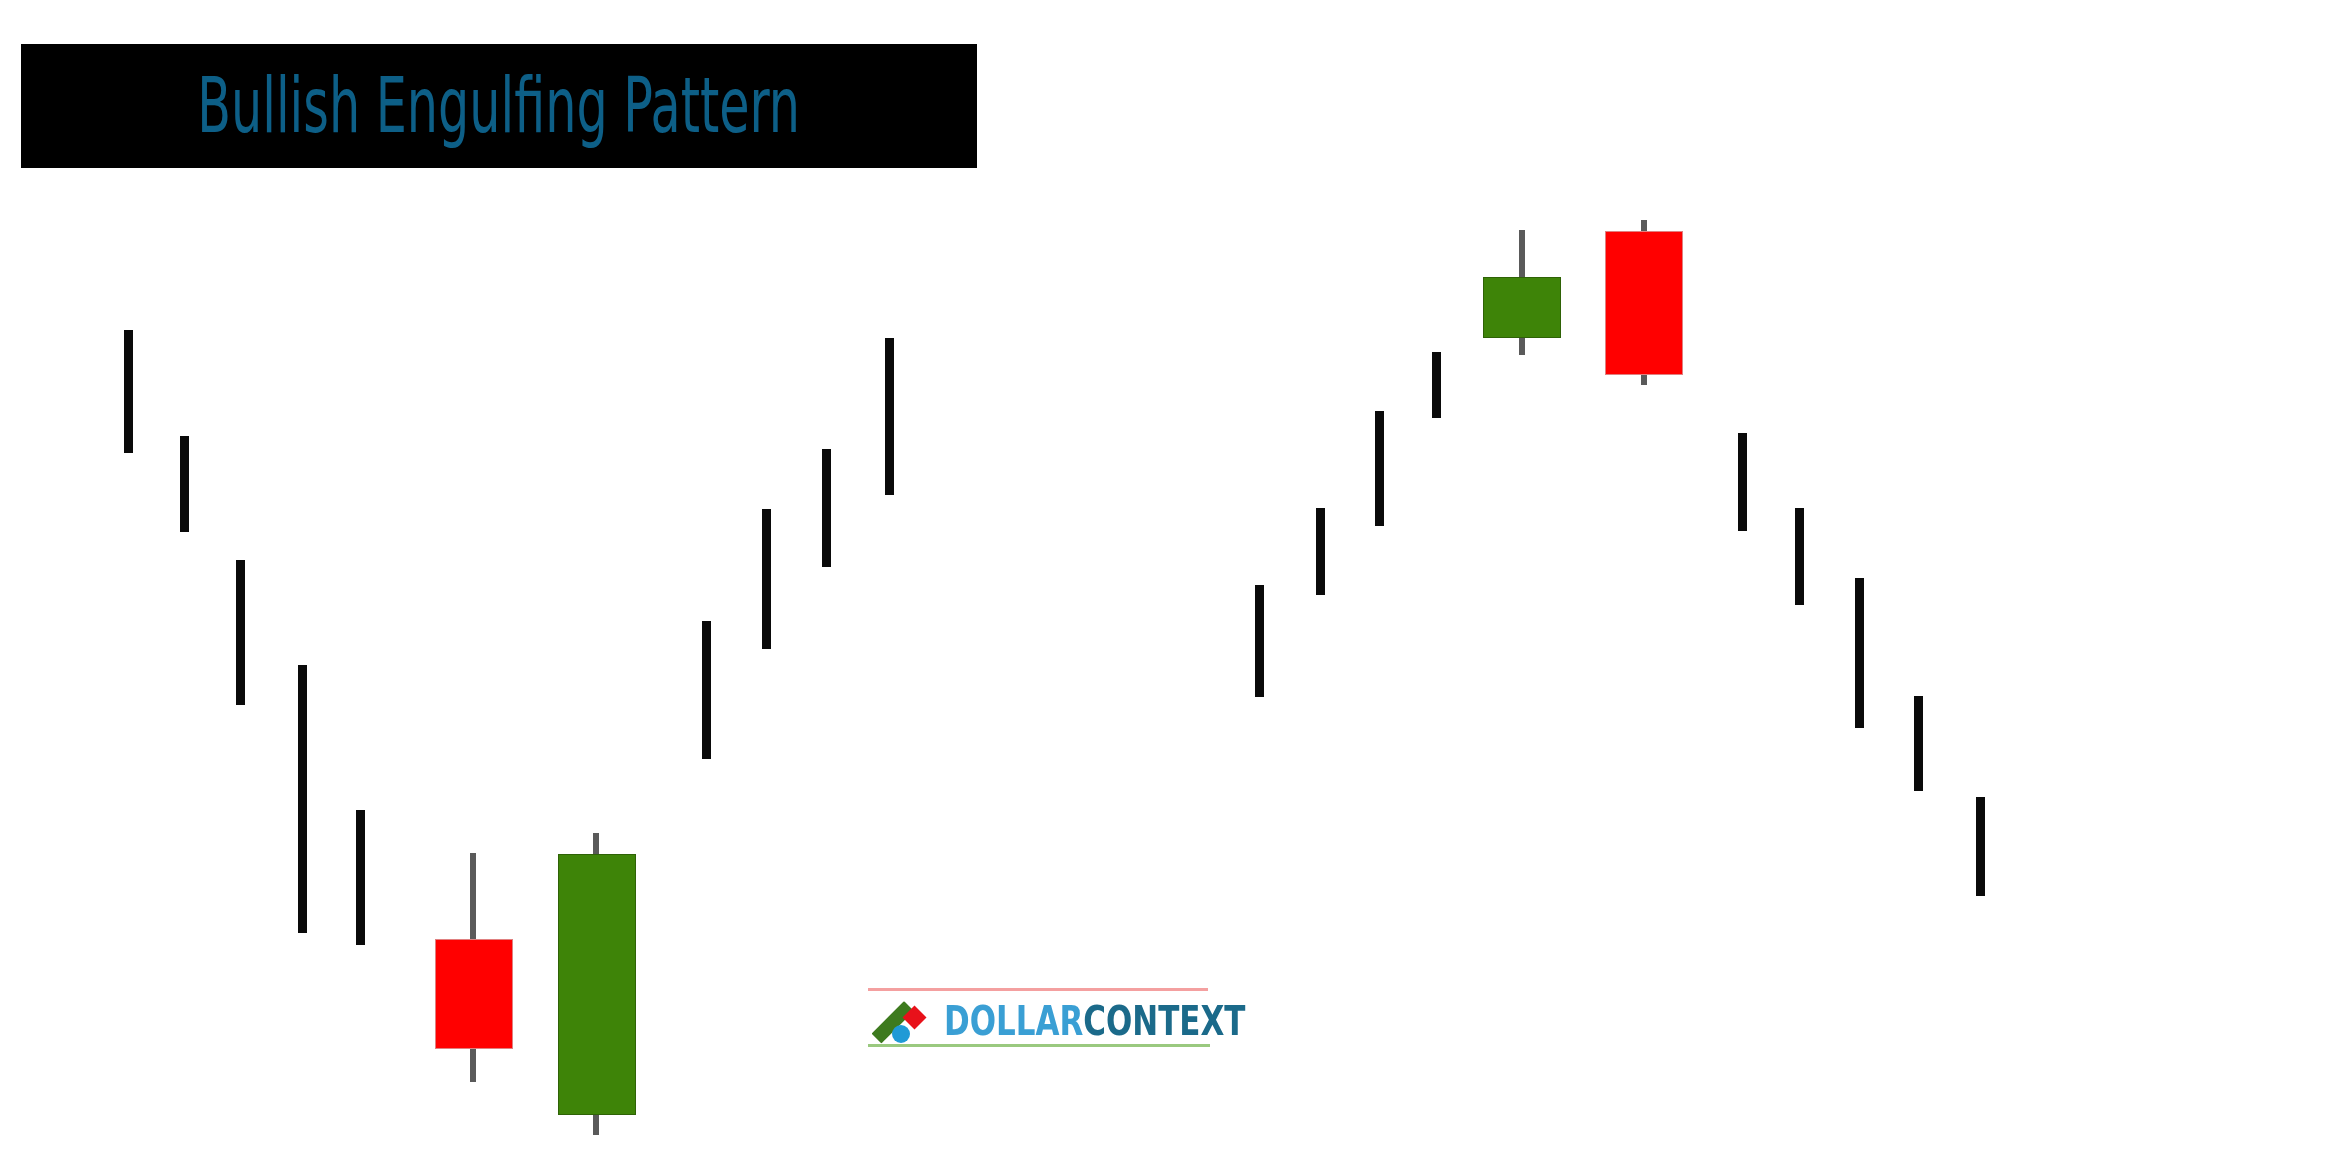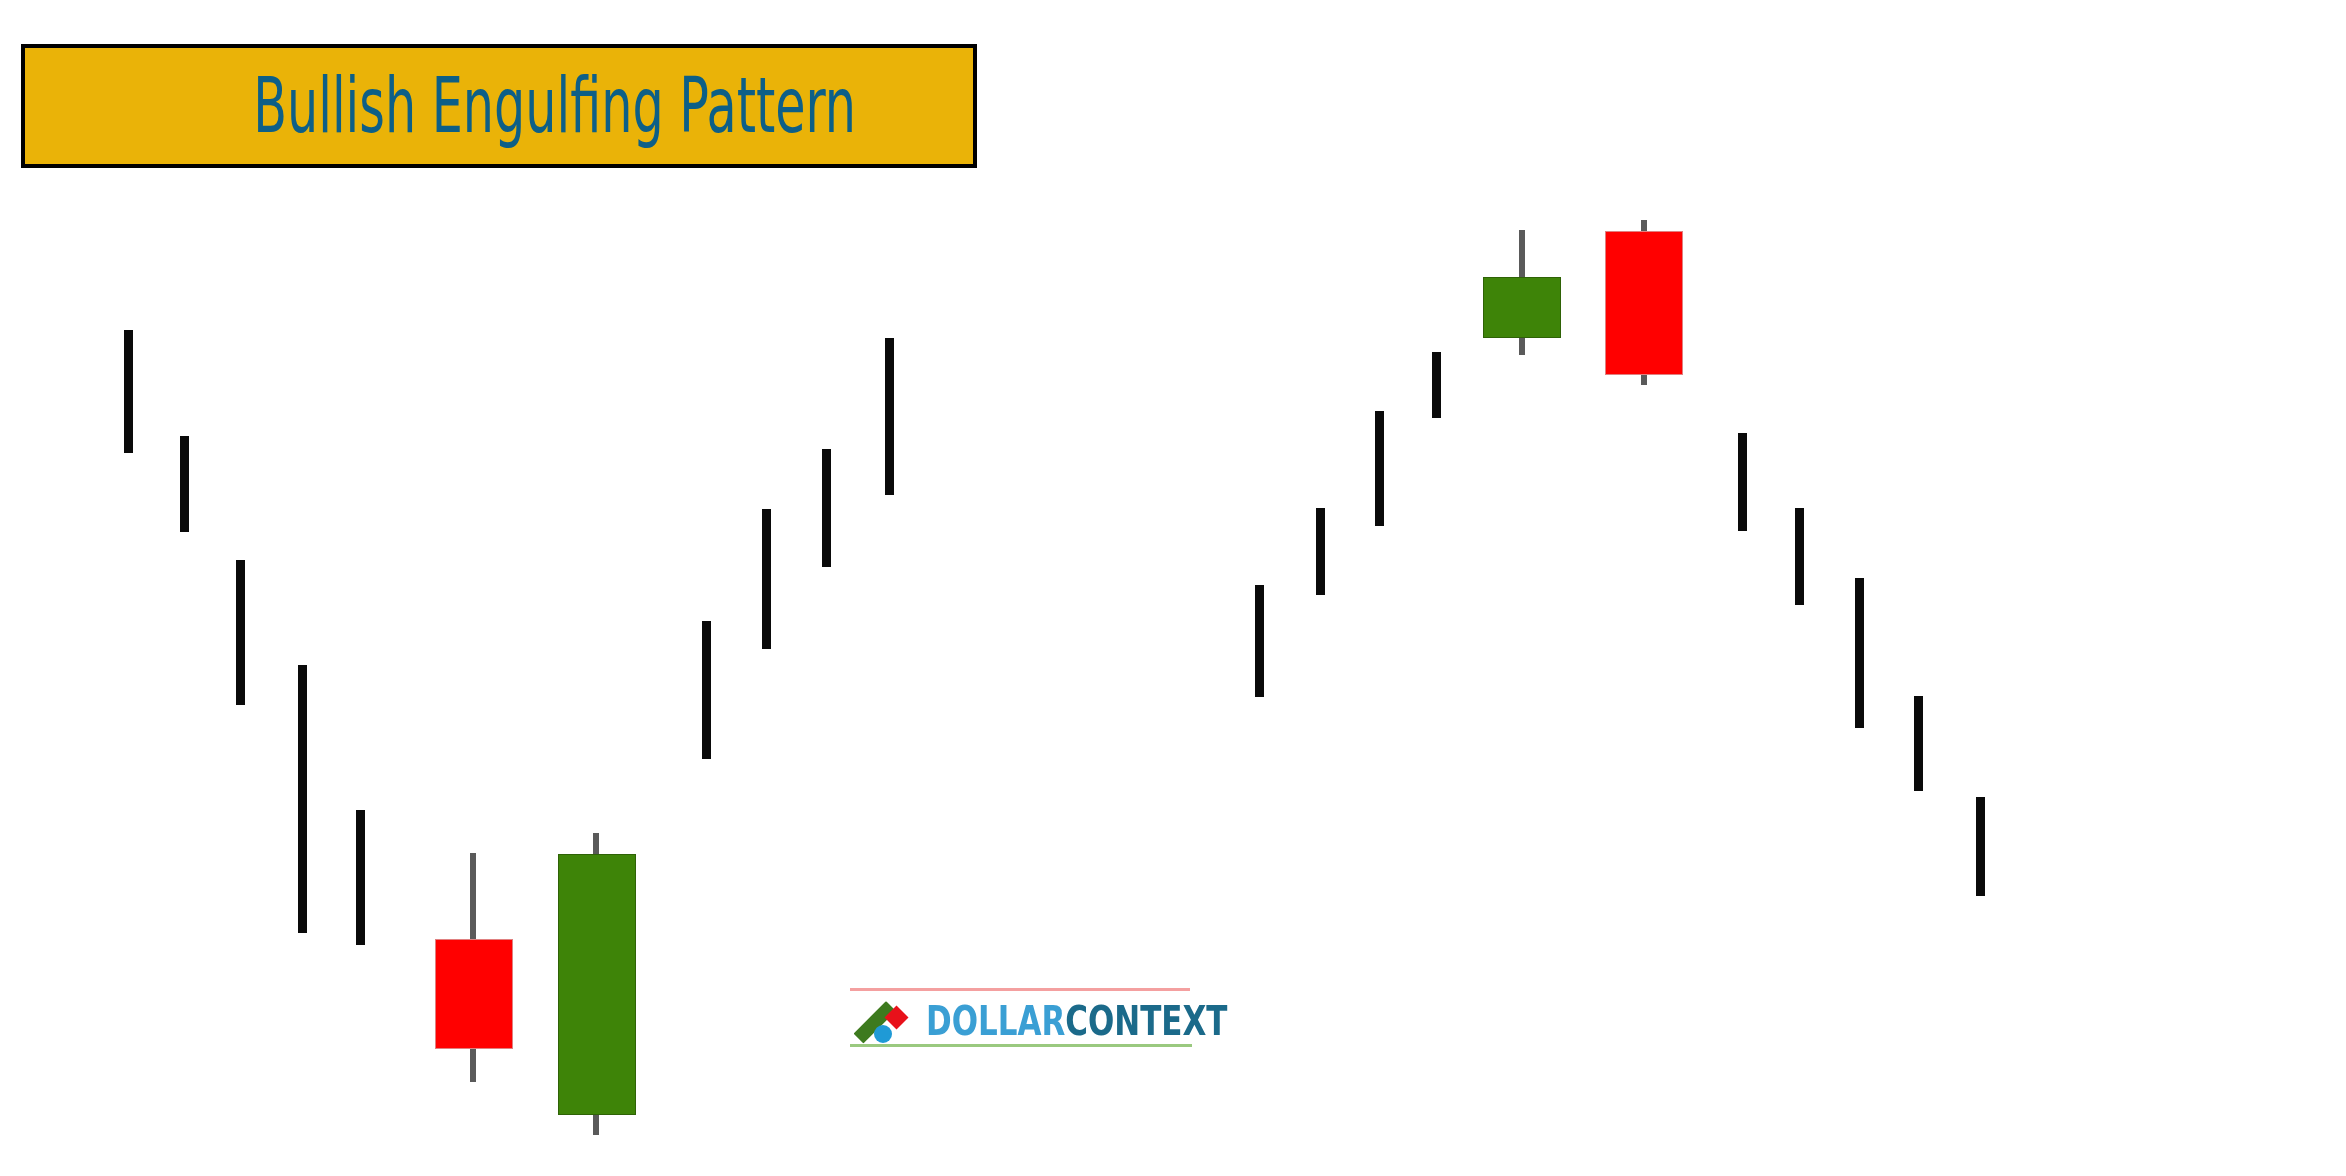--- a/index.html
+++ b/index.html
@@ -3,21 +3,21 @@
 <meta charset="utf-8">
 <title>Engulfing Patterns</title>
 <style>
   html,body{margin:0;padding:0;background:#ffffff;}
   body{width:2346px;height:1176px;position:relative;overflow:hidden;
        font-family:"Liberation Sans",sans-serif;}
   .canvas{position:absolute;left:0;top:0;width:2346px;height:1176px;background:#fff;}
 
   
   .title-box{position:absolute;box-sizing:border-box;border:4px solid #000;
-             background:#eab308;display:flex;align-items:center;justify-content:flex-end;}
+             background:#000000;display:flex;align-items:center;justify-content:center;}
   .title-text{color:#0d5f87;font-size:76px;line-height:1;letter-spacing:0px;
               font-family:"Liberation Sans Narrow","DejaVu Sans Condensed","Liberation Sans",sans-serif;
               transform:scaleX(.72);transform-origin:center;white-space:nowrap;font-weight:400;}
 
   
   .bar{position:absolute;background:#0a0a0a;}
   .wick{position:absolute;background:#5a5a5a;}
   .body{position:absolute;box-sizing:border-box;}
   .body.bull{background:#3e8408;border:1px solid #2e6206;}
   .body.bear{background:#ff0000;border:1px solid #e08080;}
@@ -69,21 +69,21 @@
       <div class="bar" style="left: 1795px; top: 508px; width: 9px; height: 97px; background: rgb(10, 10, 10);"></div>
       <div class="bar" style="left: 1855px; top: 578px; width: 9px; height: 150px; background: rgb(10, 10, 10);"></div>
       <div class="bar" style="left: 1914px; top: 696px; width: 9px; height: 95px; background: rgb(10, 10, 10);"></div>
       <div class="bar" style="left: 1976px; top: 797px; width: 9px; height: 99px; background: rgb(10, 10, 10);"></div>
       <div class="wick" style="left: 1519px; top: 230px; width: 6px; height: 125px; background: rgb(90, 90, 90);"></div>
       <div class="body bull" style="left: 1483px; top: 277px; width: 78px; height: 61px;"></div>
       <div class="wick" style="left: 1641px; top: 220px; width: 6px; height: 165px; background: rgb(90, 90, 90);"></div>
       <div class="body bear" style="left: 1605px; top: 231px; width: 78px; height: 144px;"></div>
     </div>
 
-  <div class="logo" style="left:848px;top:988px;width:346px;height:62px;">
+  <div class="logo" style="left:866px;top:988px;width:346px;height:62px;">
 
     <div class="logo-rule top" style="left:2px;top:0px;width:340px;"></div>
 
     <div class="logo-mark" style="left:6px;top:12px;width:58px;height:44px;">
       <svg width="58" height="44" viewBox="0 0 58 44">
         <rect x="-2" y="16" width="46" height="14" rx="1" transform="rotate(-45 20 23)" fill="#3d7a1e"></rect>
         <rect x="34" y="9" width="17" height="17" transform="rotate(45 42.5 17.5)" fill="#e8111a"></rect>
         <circle cx="29" cy="34" r="9" fill="#1f9ad6"></circle>
       </svg>
     </div>

